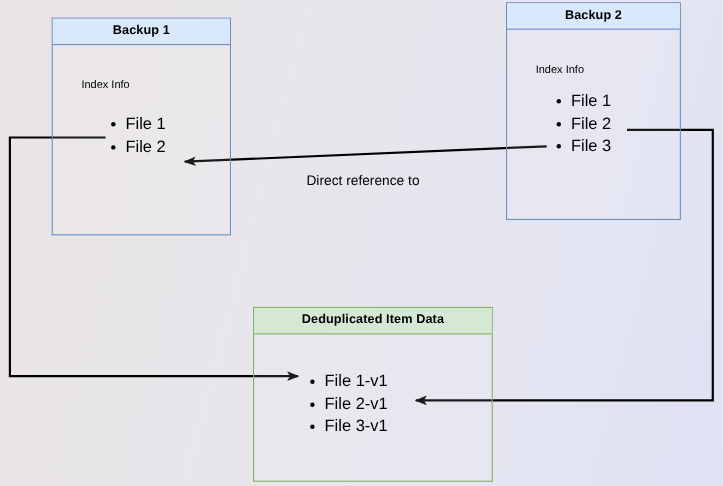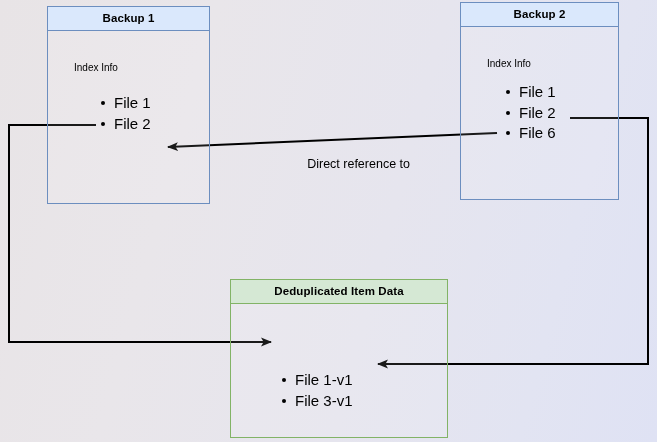--- a/index.html
+++ b/index.html
@@ -81,26 +81,26 @@
     position: absolute;
     left: 0px;
     top: 8px;
     width: 4px;
     height: 4px;
     background: #000;
     border-radius: 50%;
   }
   #b1-list { left: 53px; top: 62px; }
   #b2-list { left: 45px; top: 55px; }
-  #dd-list { left: 51px; top: 33px; margin-top: 33px; }
+  #dd-list { left: 51px; top: 33px; }
   .edge-label {
     position: absolute;
     font-size: 12.5px;
     color: #000;
-    text-align: right;
+    text-align: center;
     line-height: 16px;
     white-space: pre;
   }
 </style>
 </head>
 <body>
 
 <div id="canvas">
 
   <svg id="edges" viewBox="0 0 657 442">
@@ -110,48 +110,49 @@
       </marker>
     </defs>
 
     <path d="M 96 125 L 9 125 L 9 342 L 271 342" fill="none" stroke="#000" stroke-width="2" marker-end="url(#arrowEnd)"></path>
 
     <path d="M 570 118 L 648 118 L 648 364 L 378 364" fill="none" stroke="#000" stroke-width="2" marker-end="url(#arrowEnd)"></path>
 
     <path d="M 497 133 L 168 147" fill="none" stroke="#000" stroke-width="2" marker-end="url(#arrowEnd)"></path>
   </svg>
 
-  <div class="node" id="node-backup1" style="left:47px; top:6px; width:163px; height:198px;">
+  <div class="node" id="node-backup1" style="left:47px; top:16px; width:163px; height:198px;">
     <div class="node-header">Backup 1</div>
     <div class="node-body">
       <div class="index-label">Index Info</div>
       <ul class="file-list" id="b1-list">
         <li>File 1</li>
         <li>File 2</li>
       </ul>
     </div>
   </div>
 
   <div class="node" id="node-backup2" style="left:460px; top:2px; width:159px; height:198px;">
     <div class="node-header">Backup 2</div>
     <div class="node-body">
       <div class="index-label">Index Info</div>
       <ul class="file-list" id="b2-list">
         <li>File 1</li>
         <li>File 2</li>
-        <li>File 6</li>
+        <li>File 3</li>
       </ul>
     </div>
   </div>
 
   <div class="node green" id="node-dedup" style="left:230px; top:279px; width:218px; height:159px;">
     <div class="node-header">Deduplicated Item Data</div>
     <div class="node-body">
       <ul class="file-list" id="dd-list">
         <li>File 1-v1</li>
+        <li>File 2-v1</li>
         <li>File 3-v1</li>
       </ul>
     </div>
   </div>
 
   <div class="edge-label" style="left:250px; top:124px; width:160px;">
     <div>Direct reference to</div>
   </div>
 
 </div>

